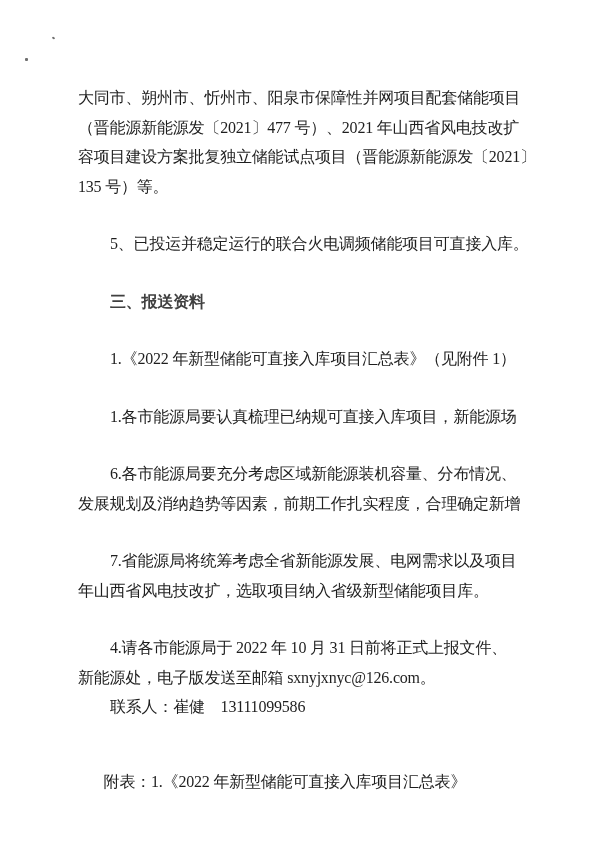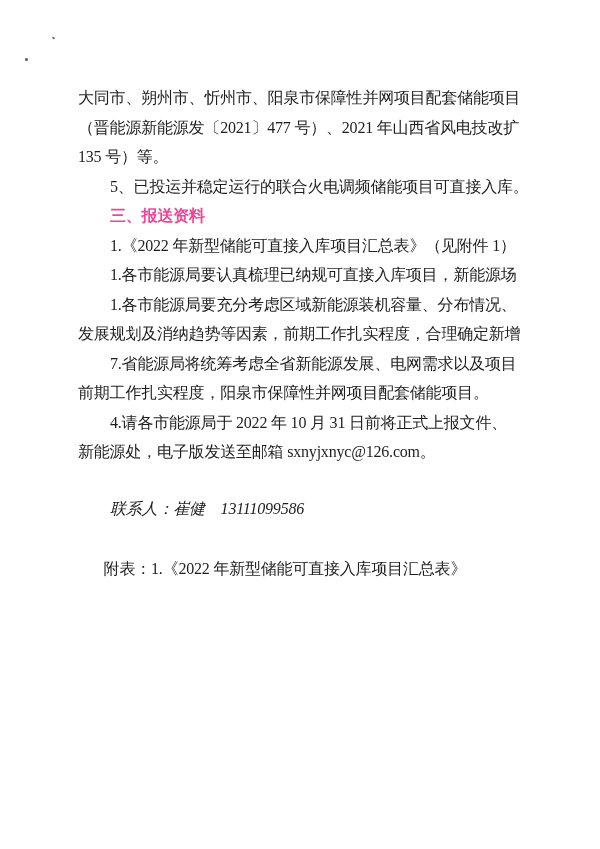--- a/index.html
+++ b/index.html
@@ -29,37 +29,36 @@
     color: #1e1e1e;
     letter-spacing: -0.2px;
   }
 
   .line {
     white-space: nowrap;
   }
 
   .indent {
     text-indent: 2em;
+    margin-top: 28px;
   }
 
   .heading {
     font-family: "Liberation Sans", "DejaVu Sans", sans-serif;
     font-weight: 700;
-    color: #ec4899;
+    color: #404040;
   }
 
   .contact-line {
-    margin-top: 27px;
     text-indent: 2em;
     white-space: pre;
-    font-style: italic;
   }
 
   .attachment-line {
-    margin-top: 31px;
+    margin-top: 45px;
     text-indent: 1.6em;
     white-space: nowrap;
   }
 
   
   .speck {
     position: absolute;
     background: #6f6f6f;
     border-radius: 1px;
   }
@@ -81,29 +80,30 @@
 <body>
 
 <div class="page">
 
   <div class="speck speck-1"></div>
   <div class="speck speck-2"></div>
 
   <div class="content">
     <div class="line">大同市、朔州市、忻州市、阳泉市保障性并网项目配套储能项目</div>
     <div class="line">（晋能源新能源发〔2021〕477 号）、2021 年山西省风电技改扩</div>
+    <div class="line">容项目建设方案批复独立储能试点项目（晋能源新能源发〔2021〕</div>
     <div class="line">135 号）等。</div>
     <div class="line indent">5、已投运并稳定运行的联合火电调频储能项目可直接入库。</div>
     <div class="line indent heading">三、报送资料</div>
     <div class="line indent">1.《2022 年新型储能可直接入库项目汇总表》（见附件 1）</div>
     <div class="line indent">1.各市能源局要认真梳理已纳规可直接入库项目，新能源场</div>
-    <div class="line indent">1.各市能源局要充分考虑区域新能源装机容量、分布情况、</div>
+    <div class="line indent">6.各市能源局要充分考虑区域新能源装机容量、分布情况、</div>
     <div class="line">发展规划及消纳趋势等因素，前期工作扎实程度，合理确定新增</div>
     <div class="line indent">7.省能源局将统筹考虑全省新能源发展、电网需求以及项目</div>
-    <div class="line">前期工作扎实程度，阳泉市保障性并网项目配套储能项目。</div>
+    <div class="line">年山西省风电技改扩，选取项目纳入省级新型储能项目库。</div>
     <div class="line indent">4.请各市能源局于 2022 年 10 月 31 日前将正式上报文件、</div>
     <div class="line">新能源处，电子版发送至邮箱 sxnyjxnyc@126.com。</div>
 
     <div class="line contact-line">联系人：崔健　13111099586</div>
     <div class="line attachment-line">附表：1.《2022 年新型储能可直接入库项目汇总表》</div>
   </div>
 
 </div>
 
 </body></html>

